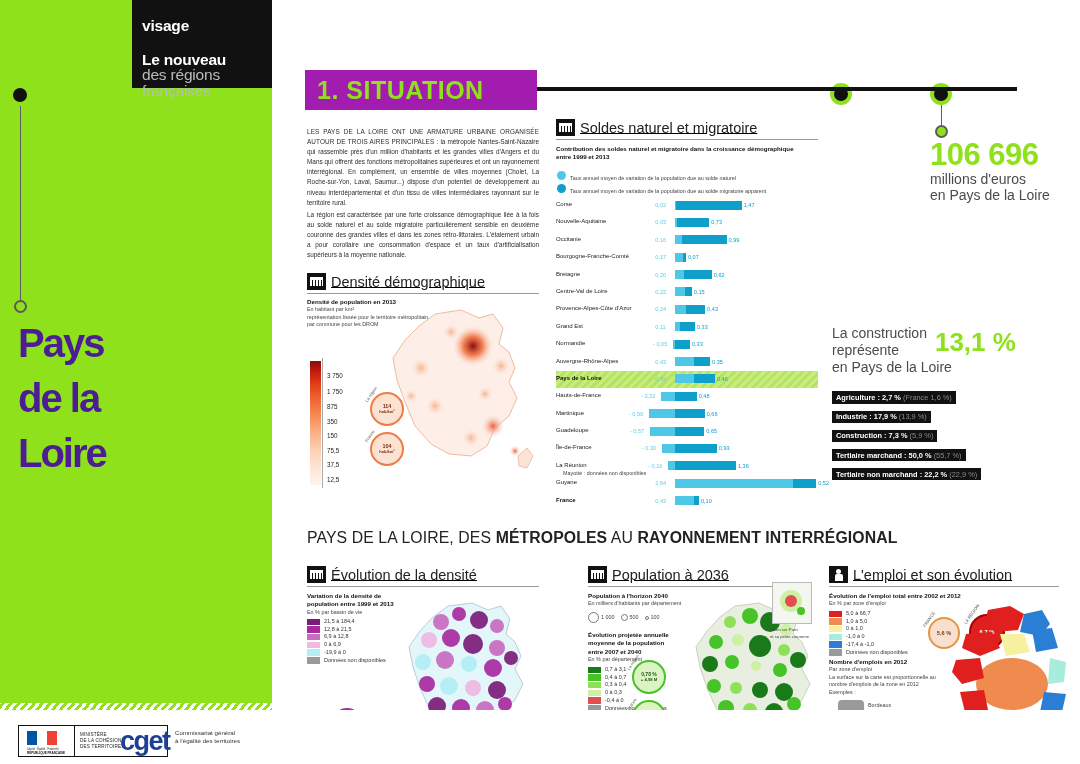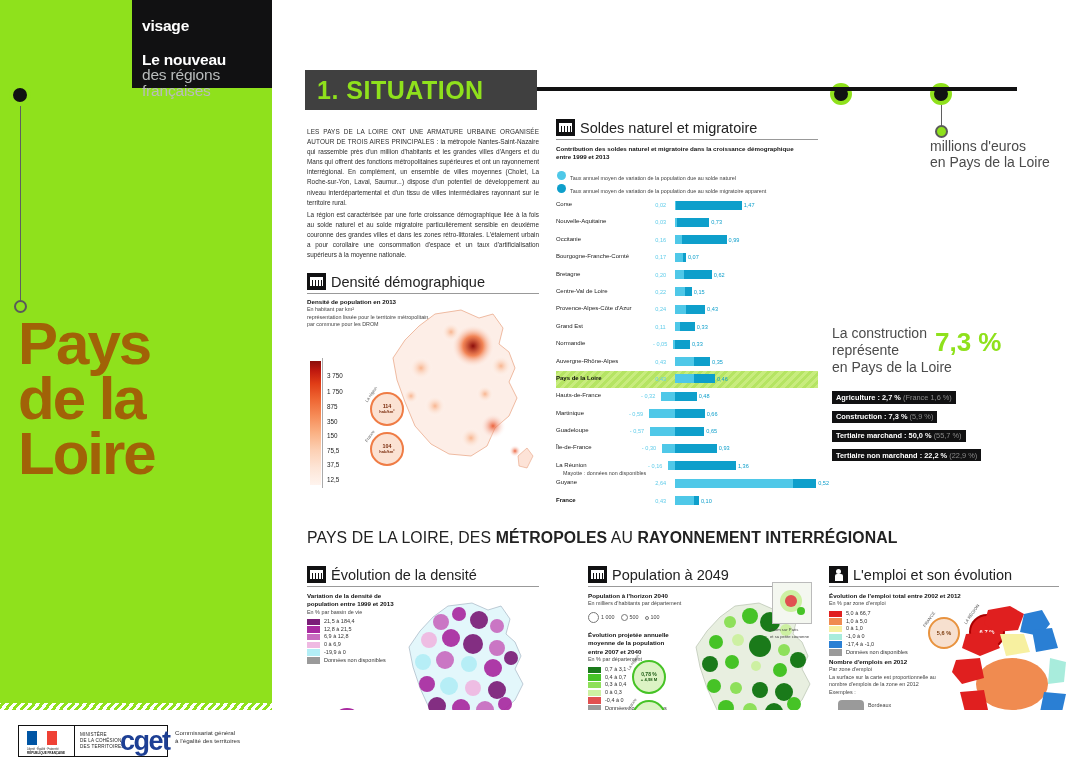--- a/index.html
+++ b/index.html
@@ -28,22 +28,22 @@
   #black-header .hdr-bold {
     color: #ffffff; font-weight: bold; font-size: 15.5px; line-height: 15.5px;
     padding-left: 10px; padding-top: 18px; letter-spacing: -0.2px;
   }
   #black-header .hdr-light {
     color: #b9bcbc; font-weight: normal; font-size: 15.5px; line-height: 15.5px;
     padding-left: 10px; letter-spacing: -0.2px;
   }
   #region-title {
     position: absolute; left: 18px; top: 316px;
-    font-size: 60px; line-height: 55px; font-weight: bold;
-    color: #a16207; letter-spacing: -2px;
+    font-size: 40px; line-height: 55px; font-weight: bold;
+    color: #4c1d95; letter-spacing: -2px;
   }
   
   .tl-dot-black {
     position: absolute; width: 22px; height: 22px; border-radius: 50%;
     background: #111112; border: 4px solid #8fe11c;
   }
   .tl-dot-ring {
     position: absolute; width: 13px; height: 13px; border-radius: 50%;
     background: #8fe11c; border: 2px solid #5a5a5a;
   }
@@ -60,39 +60,39 @@
     background: repeating-linear-gradient(
       -50deg, #8fe11c 0 3px, #ffffff 3px 6px);
   }
   .logo-box {
     position: absolute; border: 1px solid #111; background: #fff;
     display: flex; align-items: center;
   }
   
   #situation-banner {
     position: absolute; left: 305px; top: 70px; width: 232px; height: 40px;
-    background: #404040; display: flex; align-items: center;
+    background: #a21caf; display: flex; align-items: center;
   }
   #situation-banner span {
     color: #8fe11c; font-size: 25px; font-weight: bold; padding-left: 12px;
     letter-spacing: 0.5px;
   }
   #banner-tail {
     position: absolute; left: 537px; top: 87px; width: 480px; height: 4px;
     background: #111112;
   }
   #intro-text {
     position: absolute; left: 307px; top: 127px; width: 232px;
     font-size: 6.4px; line-height: 10.1px; color: #2b2b2b; text-align: justify;
   }
   #intro-text p { margin-bottom: 2px; }
   .caps { text-transform: uppercase; }
 
   
-  .sec-head { position: absolute; }
+  .sec-head { position: absolute; text-decoration: underline; }
   .sec-head .ico {
     display: inline-block; width: 19px; height: 17px; background: #111112;
     vertical-align: middle; position: relative; margin-right: 5px;
   }
   .sec-head .ico.people::before {
     content: ""; position: absolute; left: 3px; top: 4px;
     width: 13px; height: 9px;
     background:
       radial-gradient(circle at 2px 2px, #fff 1.4px, transparent 1.5px),
       radial-gradient(circle at 6.5px 2px, #fff 1.4px, transparent 1.5px),
@@ -487,35 +487,37 @@
         <div class="seg mig" style="left: 50.4154px; width: 4.46154px;"></div>
         <div class="val nat" style="left: 11.2308px;">0,43</div>
         <div class="val mig" style="left: 56.8769px;">0,10</div>
       </div>
     </div>
   </div>
 
 <div class="tiny" style="position:absolute;left:563px;top:470px;">Mayotte : données non disponibles</div>
 
 <div id="pib-block">
+  <div class="pib-num">106 696</div>
   <div class="pib-sub">millions d'euros</div>
   <div class="pib-sub">en Pays de la Loire</div>
 </div>
 
 <div id="constr-block">
   <div style="display:flex;align-items:center;gap:8px;">
     <div>
       <div class="cx-reg">La construction</div>
       <div class="cx-reg">représente</div>
     </div>
-    <div class="cx-big">7,3 %</div>
+    <div class="cx-big">13,1 %</div>
   </div>
   <div class="cx-reg">en Pays de la Loire</div>
   <div id="sector-list" style="margin-top:10px;">
       <div><span class="sector-line"><span>Agriculture : 2,7 % </span><span class="fr">(France 1,6 %)</span></span></div>
+      <div><span class="sector-line"><span>Industrie : 17,9 % </span><span class="fr">(13,9 %)</span></span></div>
       <div><span class="sector-line"><span>Construction : 7,3 % </span><span class="fr">(5,9 %)</span></span></div>
       <div><span class="sector-line"><span>Tertiaire marchand : 50,0 % </span><span class="fr">(55,7 %)</span></span></div>
       <div><span class="sector-line"><span>Tertiaire non marchand : 22,2 % </span><span class="fr">(22,9 %)</span></span></div>
     </div>
 </div>
 
 <div id="mid-title">
   <span>PAYS DE LA LOIRE, DES </span><b>MÉTROPOLES</b><span> AU </span><b>RAYONNEMENT INTERRÉGIONAL</b>
 </div>
 
@@ -582,21 +584,21 @@
     <circle cx="62" cy="126" r="8" fill="#7b1d78"></circle>
       <circle cx="86" cy="126" r="8" fill="#a92aa0"></circle>
   </g>
   <path d="M128 136 L136 129 L142 137 L136 148 L129 146 Z" fill="#a92aa0" stroke="#7b1d78" stroke-width="0.5"></path>
 </svg>
 
 <div class="circle-kpi" style="left:332px;top:708px;width:30px;height:30px;background:#ead6f2;border:2px solid #a92aa0;color:#53144f;font-size:5.2px;">13,46 %</div>
 <div class="circle-kpi" style="left:332px;top:740px;width:30px;height:30px;background:#d9c5ef;border:2px solid #7b1d78;color:#fff;font-size:5.2px;">9,8 %</div>
 
 <div class="sec-head" style="left:588px; top:565px;">
-  <span class="ico people"></span><span class="title">Population à 2049</span>
+  <span class="ico people"></span><span class="title">Population à 2036</span>
 </div>
 <div class="sec-rule" style="left:588px; top:586px; width:222px;"></div>
 <div style="position:absolute;left:588px;top:592px;width:135px;">
   <div class="small-bold">Population à l'horizon 2040</div>
   <div class="tiny">En milliers d'habitants par département</div>
 </div>
 <div style="position:absolute;left:588px;top:612px;display:flex;align-items:center;gap:6px;">
   <span style="display:inline-flex;align-items:center;gap:2px;">
       <span style="width:11px;height:11px;border:1px solid #777;border-radius:50%;display:inline-block;"></span>
       <span class="tiny">1 000</span>

